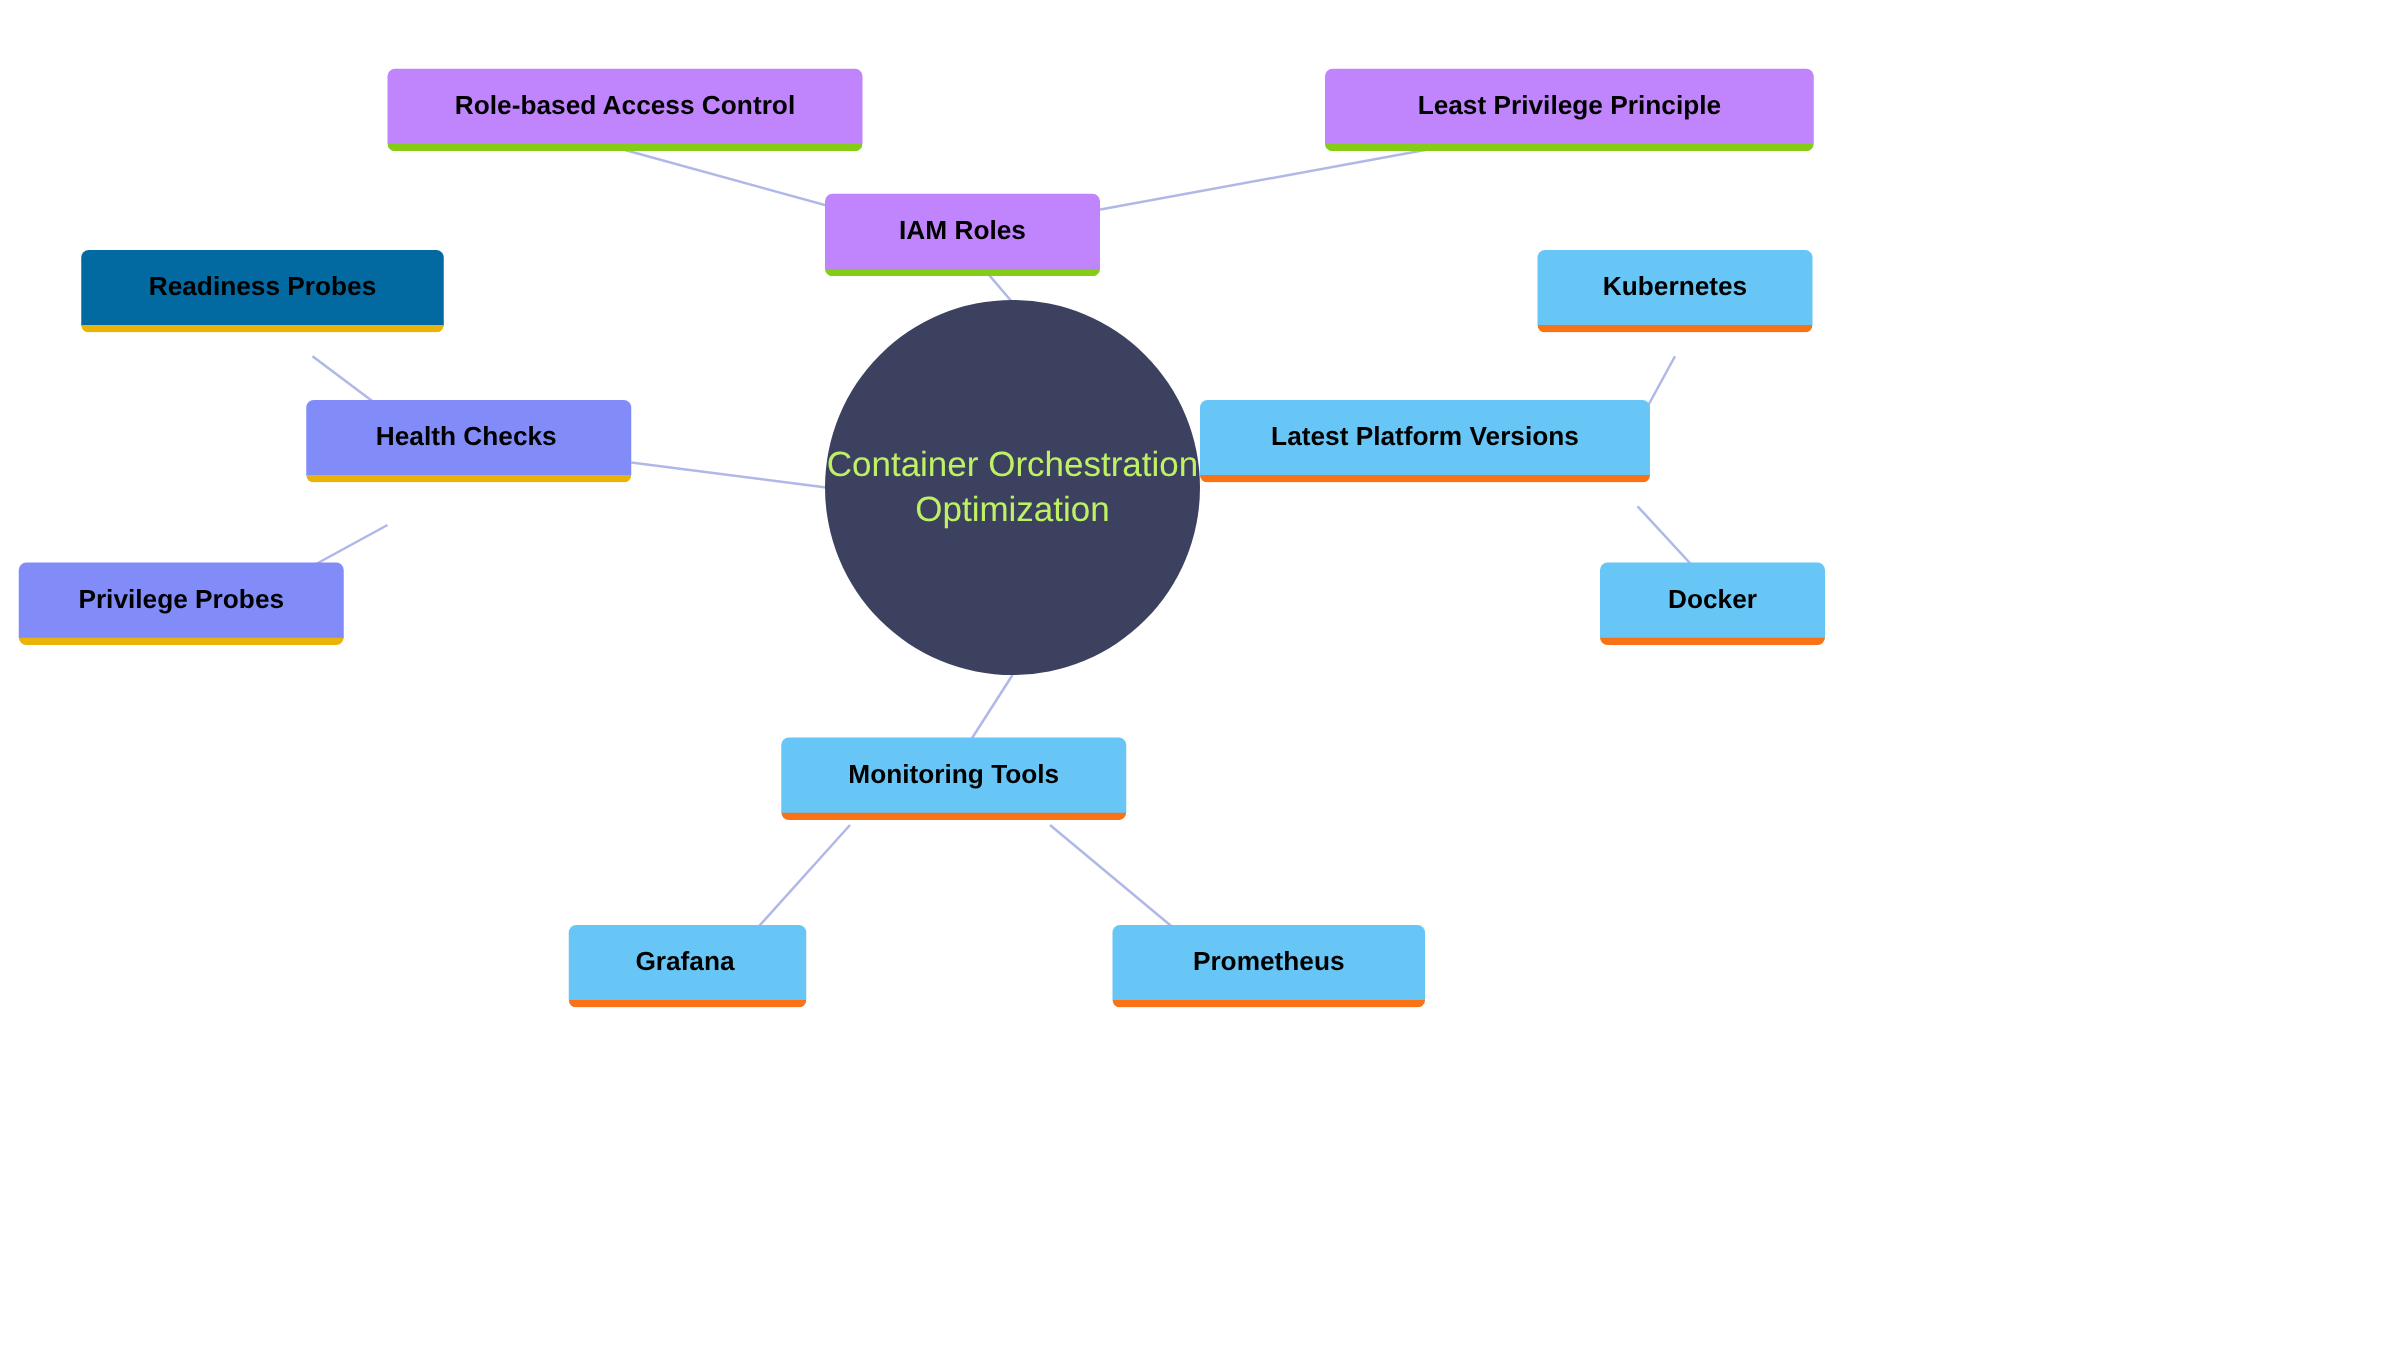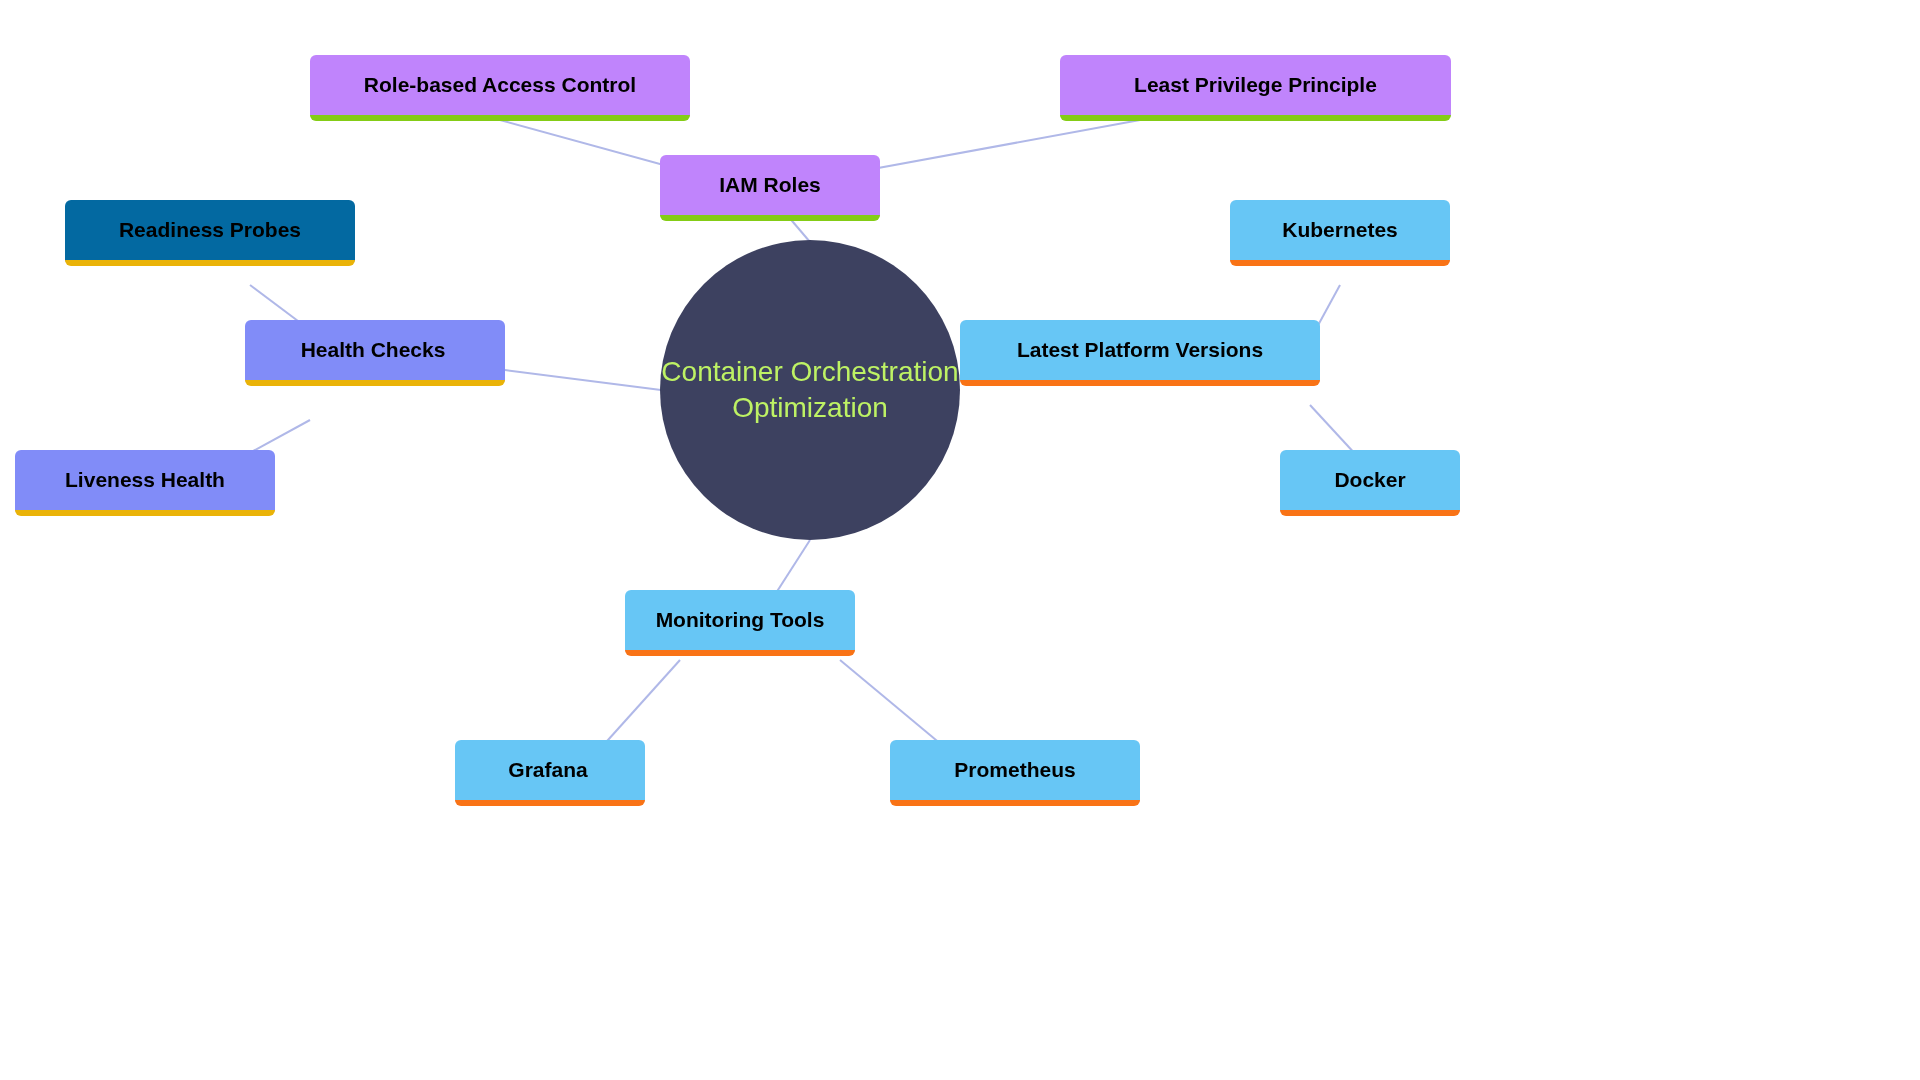--- a/index.html
+++ b/index.html
@@ -104,21 +104,21 @@
       top: 450px;
       width: 260px;
       background: #818cf8;
       border-bottom: 6px solid #eab308;
     }
 
     
     .node-monitoring {
       left: 625px;
       top: 590px;
-      width: 230px;
+      width: 276px;
       background: #67c6f5;
       border-bottom: 6px solid #f97316;
     }
 
     
     .node-grafana {
       left: 455px;
       top: 740px;
       width: 190px;
       background: #67c6f5;
@@ -212,21 +212,21 @@
 
 <div class="node node-health">
   <span>Health Checks</span>
 </div>
 
 <div class="node node-readiness">
   <span>Readiness Probes</span>
 </div>
 
 <div class="node node-liveness">
-  <span>Liveness Health</span>
+  <span>Privilege Probes</span>
 </div>
 
 <div class="node node-monitoring">
   <span>Monitoring Tools</span>
 </div>
 
 <div class="node node-grafana">
   <span>Grafana</span>
 </div>
 

